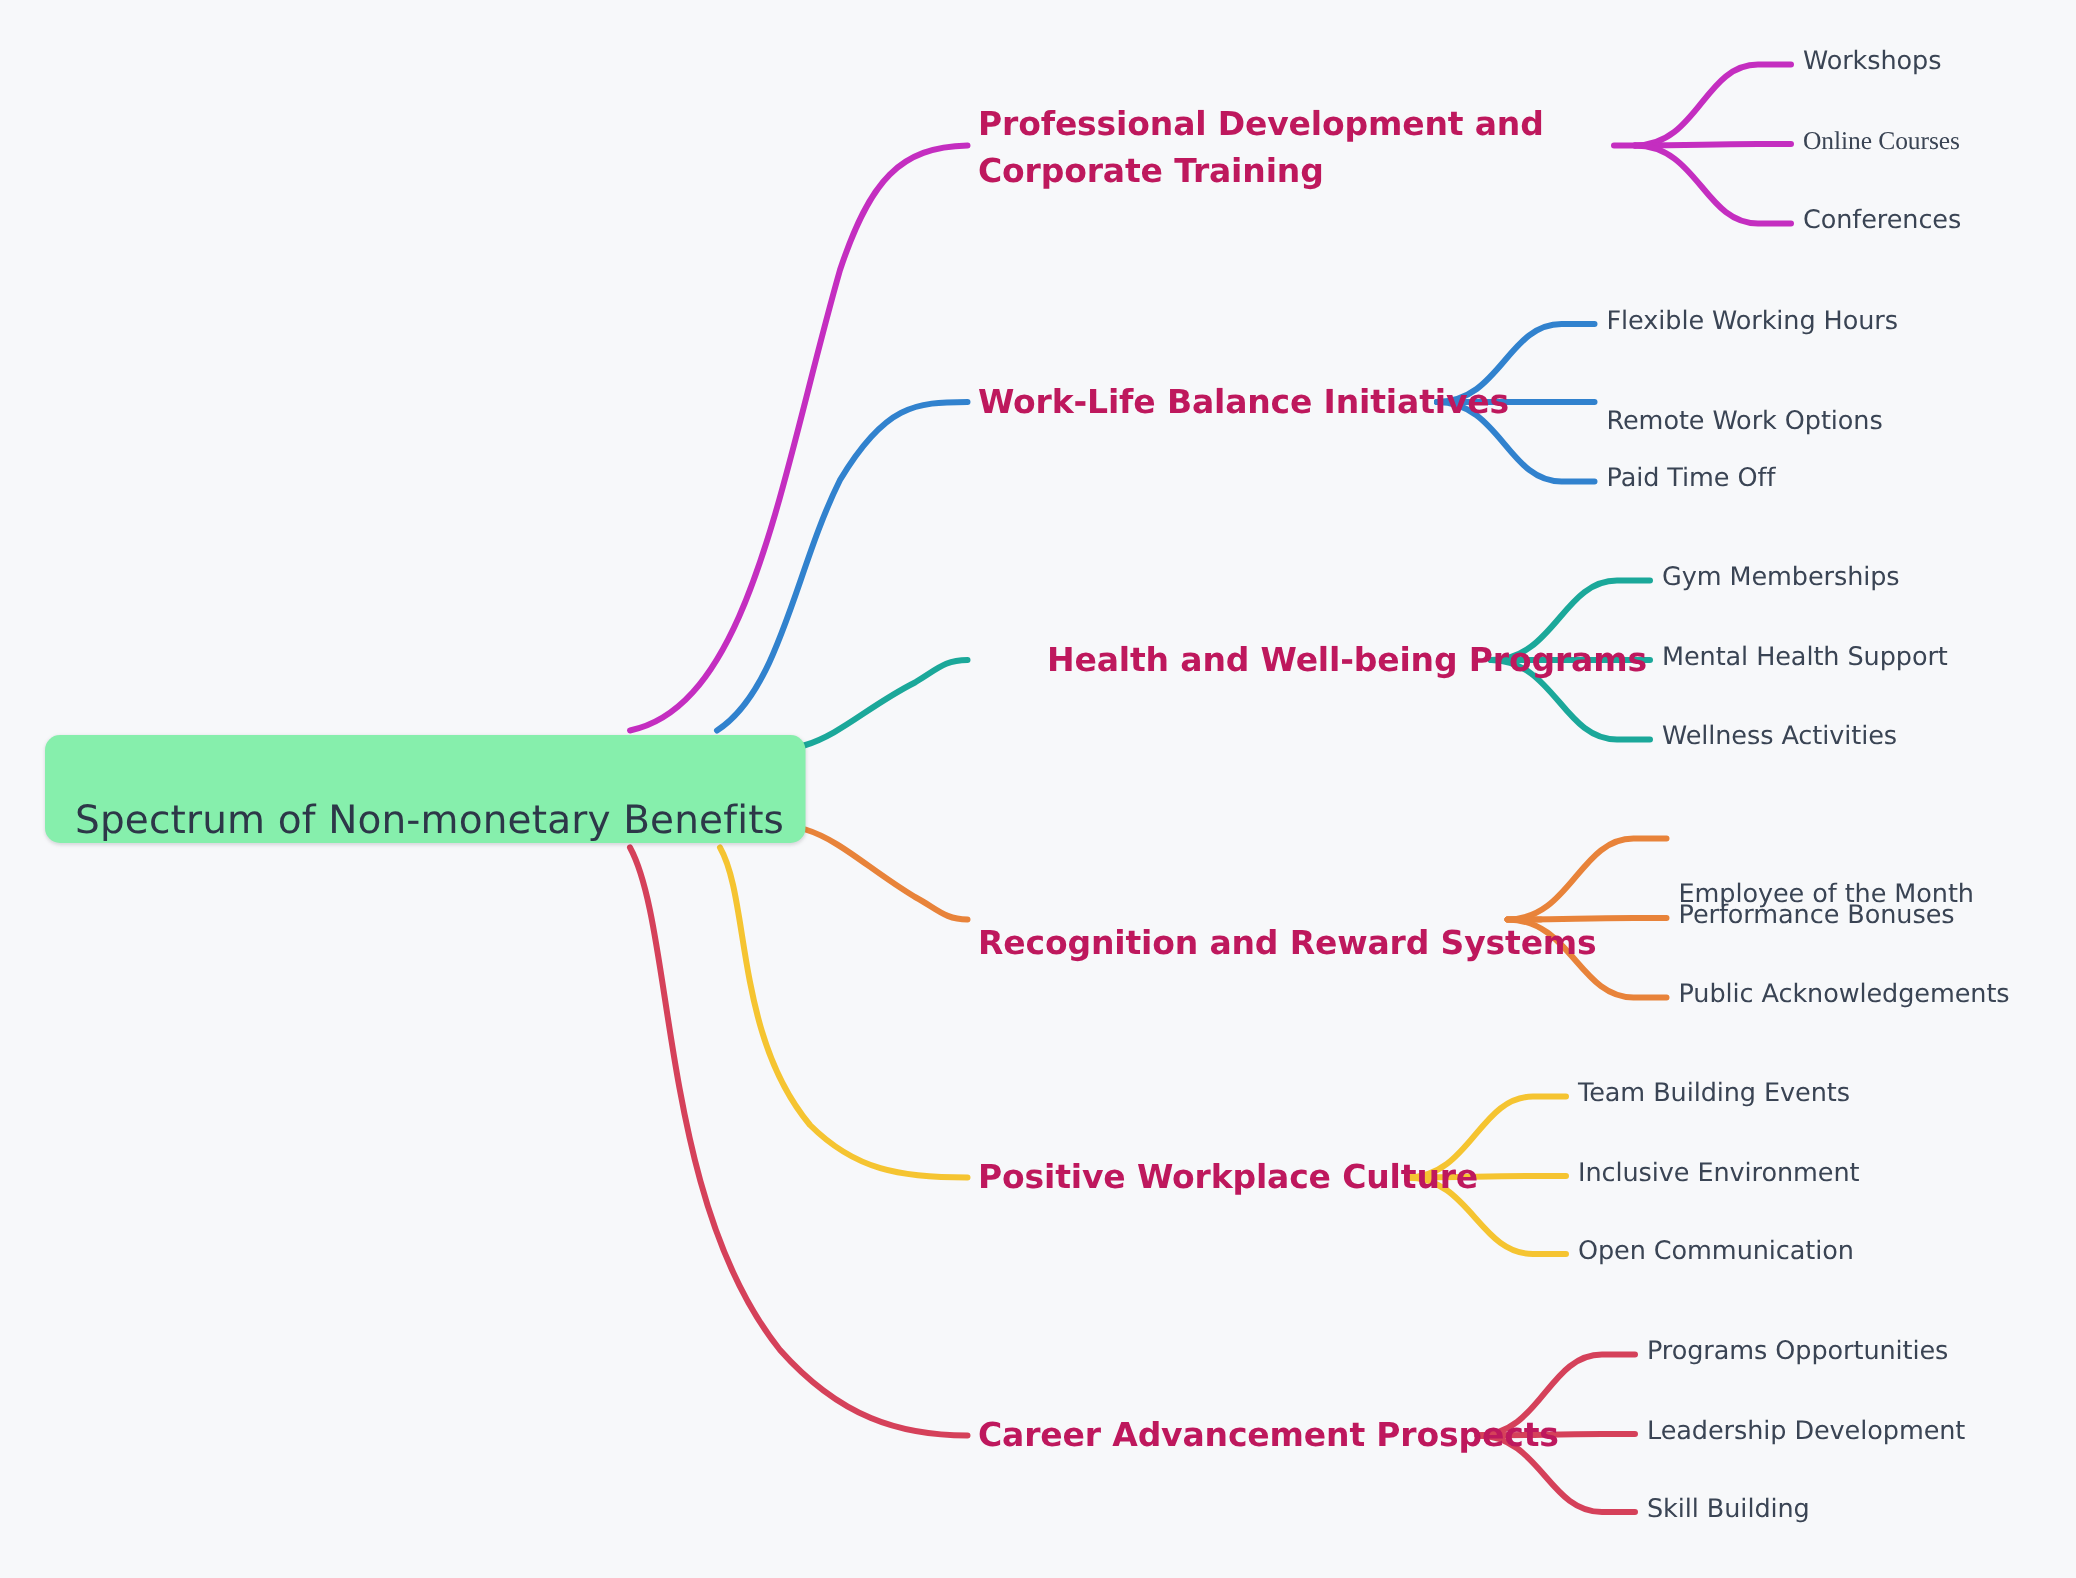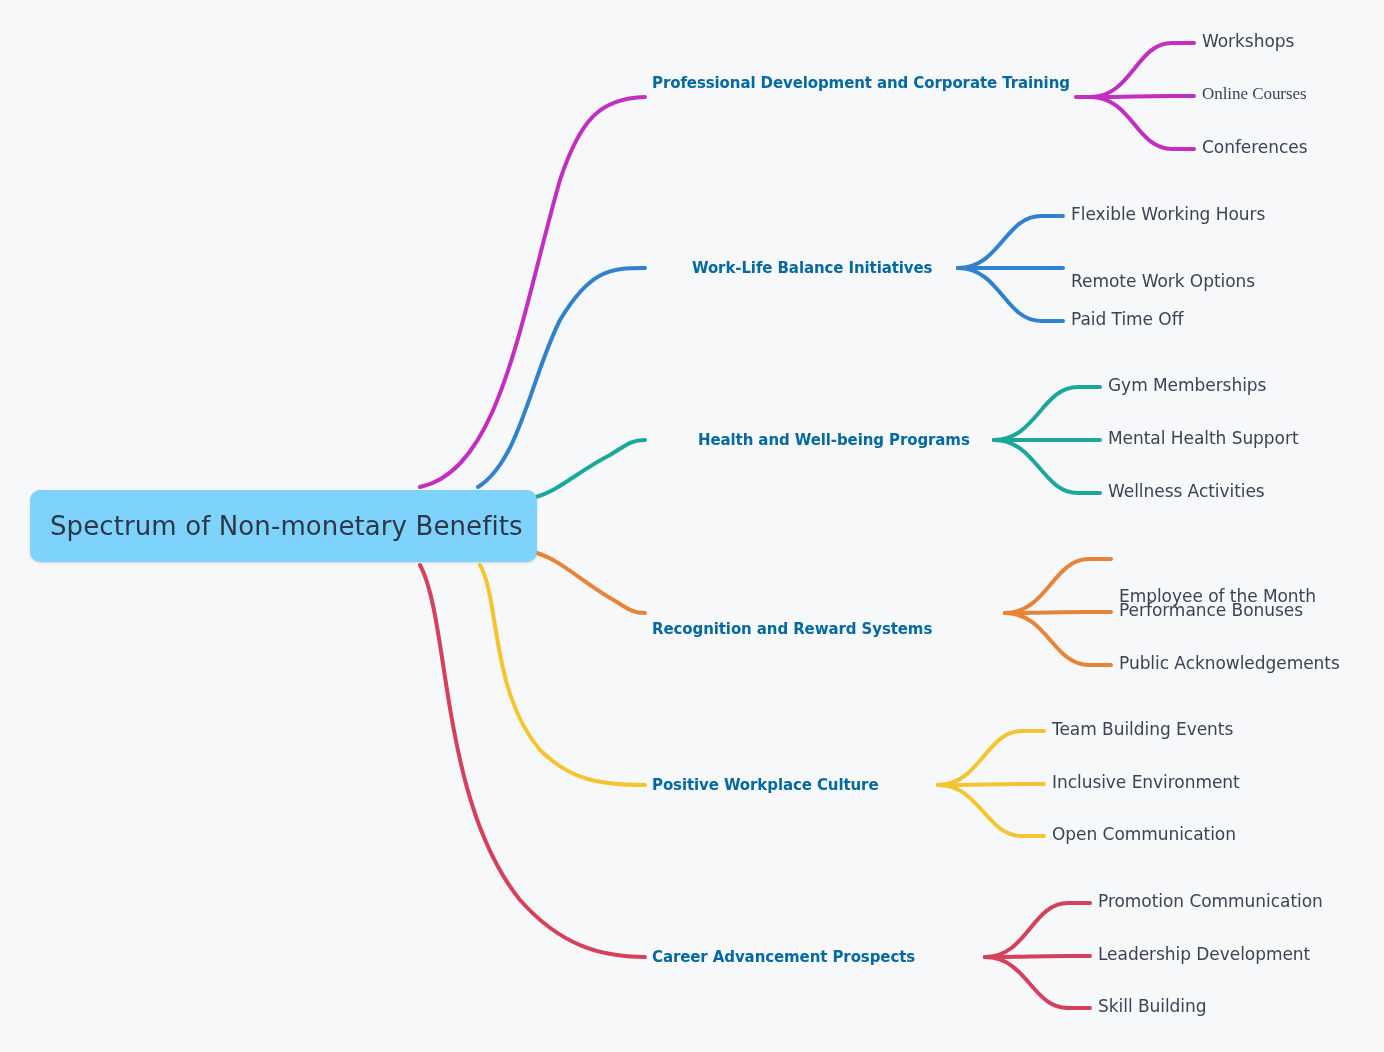--- a/index.html
+++ b/index.html
@@ -24,42 +24,42 @@
     top: 0;
     width: 1384px;
     height: 1052px;
   }
   .root-node {
     position: absolute;
     left: 30px;
     top: 490px;
     width: 507px;
     height: 72px;
-    background: #7dd3fc;
+    background: #86efac;
     border-radius: 10px;
     box-shadow: 0 1px 3px rgba(26,32,44,0.10), 0 1px 2px rgba(26,32,44,0.06);
     display: flex;
-    align-items: center;
+    align-items: flex-end;
     z-index: 5;
   }
   .root-label {
     font-family: "DejaVu Sans", sans-serif;
     font-size: 26px;
     font-weight: 400;
     color: #2d3748;
     padding-left: 20px;
     letter-spacing: 0.1px;
     white-space: nowrap;
   }
   .branch-label {
     position: absolute;
     font-family: "DejaVu Sans", sans-serif;
-    font-size: 15px;
+    font-size: 22px;
     font-weight: bold;
-    color: #0369a1;
+    color: #be185d;
     letter-spacing: -0.1px;
     z-index: 4;
     line-height: 31px;
   }
   .branch-label.two-line {
     width: 430px;
   }
   .leaf-label {
     position: absolute;
     font-family: "DejaVu Sans", sans-serif;
@@ -111,35 +111,35 @@
 
   <div class="root-node">
     <div class="root-label">Spectrum of Non-monetary Benefits</div>
   </div>
 
   <div id="labels-layer">
       <div class="branch-label two-line" style="left: 652px; top: 68px;">Professional Development and Corporate Training</div>
       <div class="leaf-label" style="left: 1202px; top: 31px;">Workshops</div>
       <div class="leaf-label" style="left: 1202px; top: 84px; font-family: Liberation Serif, serif;">Online Courses</div>
       <div class="leaf-label" style="left: 1202px; top: 137px;">Conferences</div>
-      <div class="branch-label" style="left: 652px; top: 253px; margin-left: 40px;">Work-Life Balance Initiatives</div>
+      <div class="branch-label" style="left: 652px; top: 253px;">Work-Life Balance Initiatives</div>
       <div class="leaf-label" style="left: 1071px; top: 204px;">Flexible Working Hours</div>
       <div class="leaf-label" style="left: 1071px; top: 271px;">Remote Work Options</div>
       <div class="leaf-label" style="left: 1071px; top: 309px;">Paid Time Off</div>
       <div class="branch-label" style="left: 652px; top: 425px; margin-left: 46px;">Health and Well-being Programs</div>
       <div class="leaf-label" style="left: 1108px; top: 375px;">Gym Memberships</div>
       <div class="leaf-label" style="left: 1108px; top: 428px;">Mental Health Support</div>
       <div class="leaf-label" style="left: 1108px; top: 481px;">Wellness Activities</div>
       <div class="branch-label" style="left: 652px; top: 598px; margin-top: 16px;">Recognition and Reward Systems</div>
       <div class="leaf-label" style="left: 1119px; top: 547px; margin-top: 39px;">Employee of the Month</div>
       <div class="leaf-label" style="left: 1119px; top: 600px;">Performance Bonuses</div>
       <div class="leaf-label" style="left: 1119px; top: 653px;">Public Acknowledgements</div>
       <div class="branch-label" style="left: 652px; top: 770px;">Positive Workplace Culture</div>
       <div class="leaf-label" style="left: 1052px; top: 719px;">Team Building Events</div>
       <div class="leaf-label" style="left: 1052px; top: 772px;">Inclusive Environment</div>
       <div class="leaf-label" style="left: 1052px; top: 824px;">Open Communication</div>
       <div class="branch-label" style="left: 652px; top: 942px;">Career Advancement Prospects</div>
-      <div class="leaf-label" style="left: 1098px; top: 891px;">Promotion Communication</div>
+      <div class="leaf-label" style="left: 1098px; top: 891px;">Programs Opportunities</div>
       <div class="leaf-label" style="left: 1098px; top: 944px;">Leadership Development</div>
       <div class="leaf-label" style="left: 1098px; top: 996px;">Skill Building</div>
     </div>
 
 </div>
 
 </body></html>

